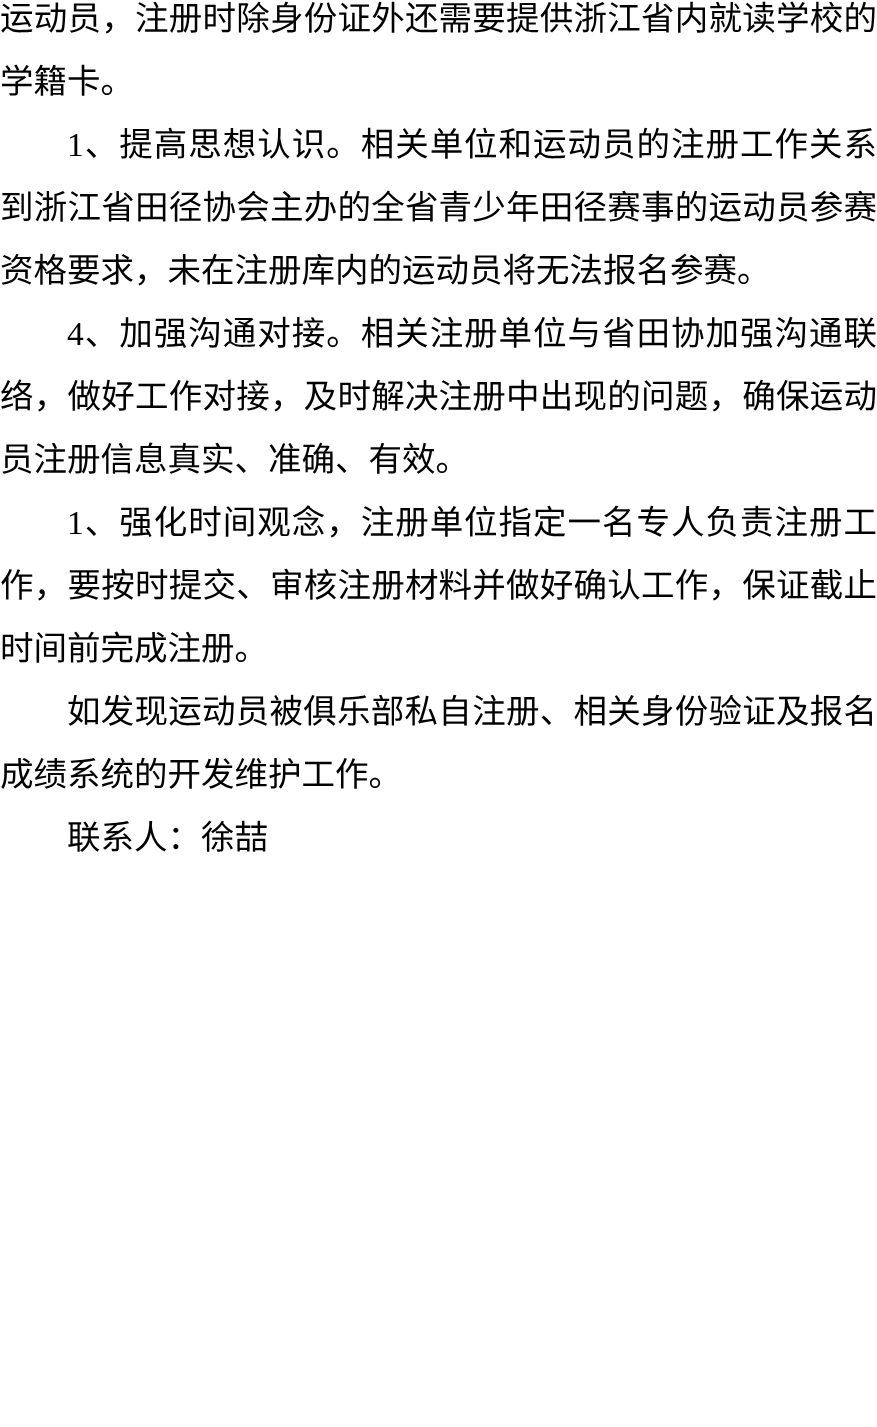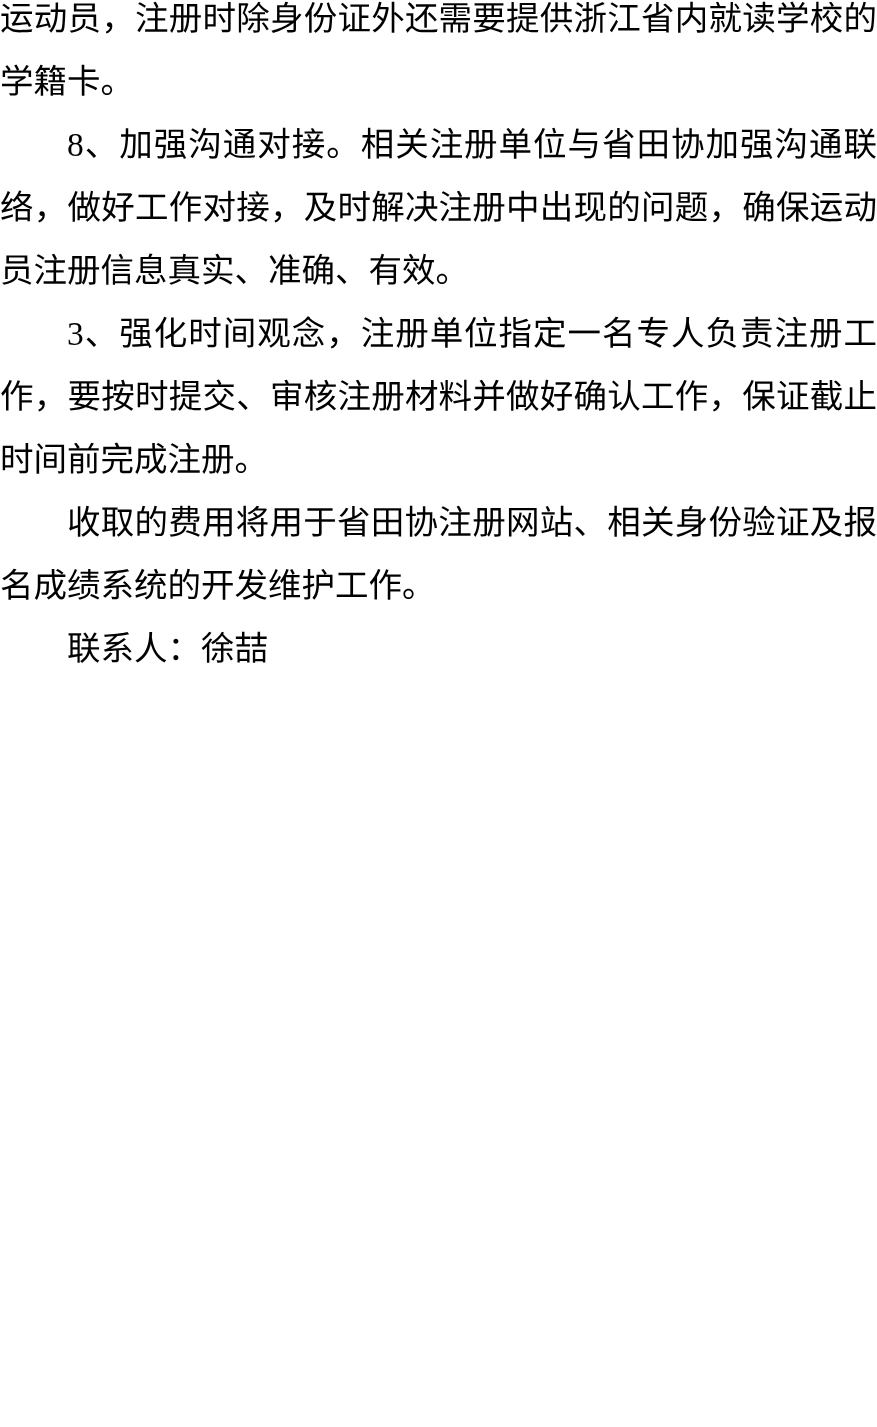--- a/index.html
+++ b/index.html
@@ -39,18 +39,19 @@
   .doc-text p.no-indent {
     text-indent: 0;
   }
 </style>
 </head>
 <body>
 
 <div class="page">
   <div class="doc-text">
     <p class="no-indent">运动员，注册时除身份证外还需要提供浙江省内就读学校的学籍卡。</p>
-    <p class="indent">8、加强沟通对接。相关注册单位与省田协加强沟通联络，做好工作对接，及时解决注册中出现的问题，确保运动员注册信息真实、准确、有效。</p>
-    <p class="indent">3、强化时间观念，注册单位指定一名专人负责注册工作，要按时提交、审核注册材料并做好确认工作，保证截止时间前完成注册。</p>
-    <p class="indent">收取的费用将用于省田协注册网站、相关身份验证及报名成绩系统的开发维护工作。</p>
+    <p class="indent">1、提高思想认识。相关单位和运动员的注册工作关系到浙江省田径协会主办的全省青少年田径赛事的运动员参赛资格要求，未在注册库内的运动员将无法报名参赛。</p>
+    <p class="indent">4、加强沟通对接。相关注册单位与省田协加强沟通联络，做好工作对接，及时解决注册中出现的问题，确保运动员注册信息真实、准确、有效。</p>
+    <p class="indent">1、强化时间观念，注册单位指定一名专人负责注册工作，要按时提交、审核注册材料并做好确认工作，保证截止时间前完成注册。</p>
+    <p class="indent">如发现运动员被俱乐部私自注册、相关身份验证及报名成绩系统的开发维护工作。</p>
     <p class="indent">联系人：徐喆</p>
   </div>
 </div>
 
 </body></html>

